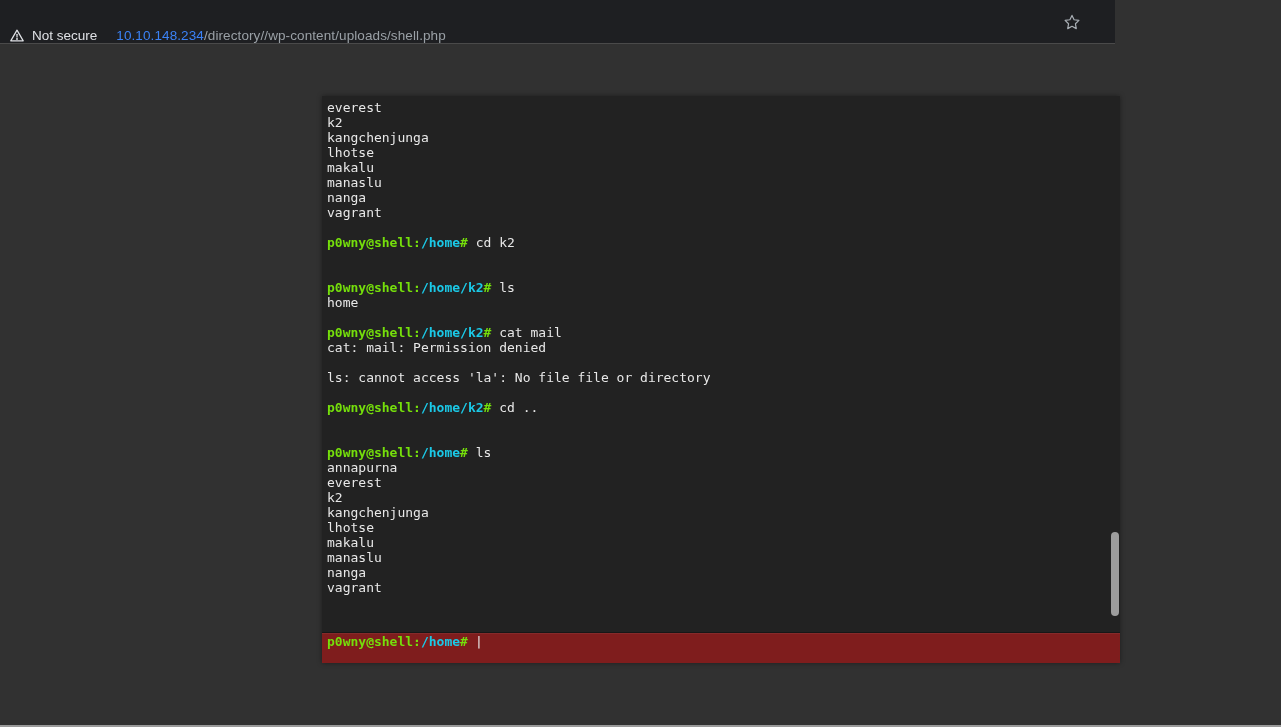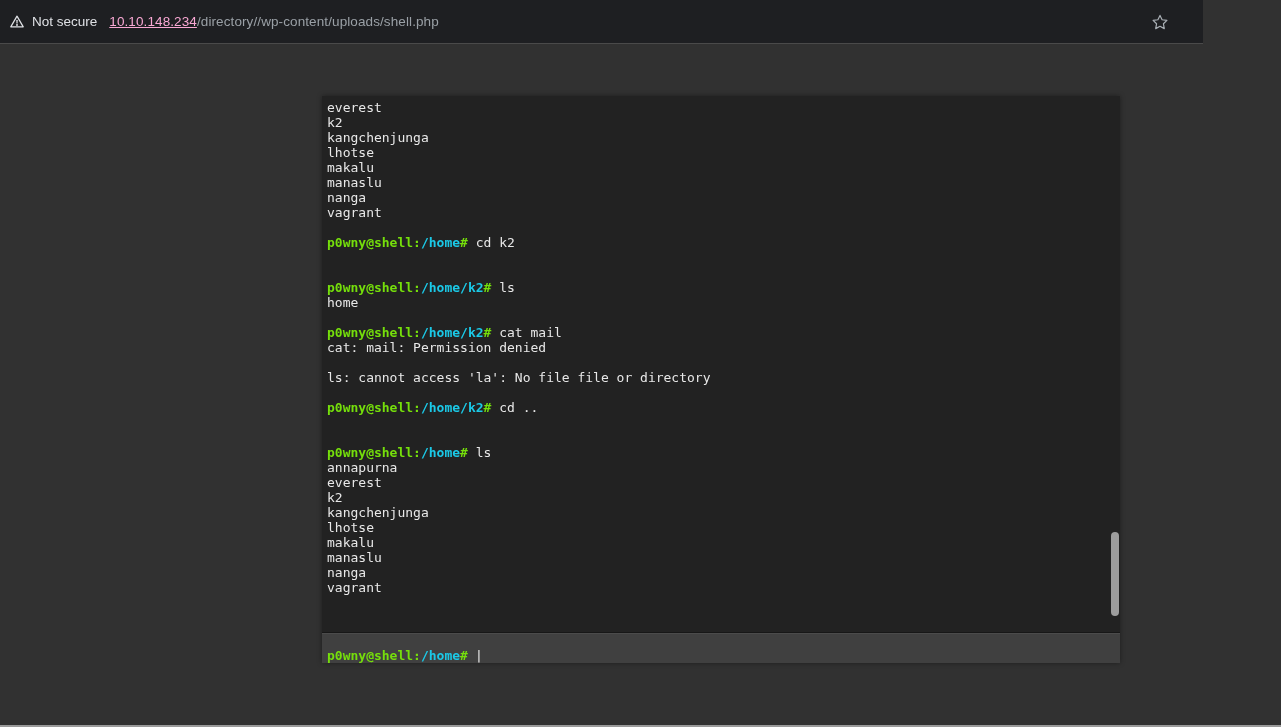--- a/index.html
+++ b/index.html
@@ -6,36 +6,37 @@
   html, body {
     width: 1281px; height: 727px;
     background: #313131;
     overflow: hidden;
     font-family: "Liberation Sans", sans-serif;
   }
 
   
   .browser-bar {
     position: absolute; top: 0; left: 0;
-    width: 1203px; height: 44px;
+    width: 1115px; height: 44px;
     background: #1e1f22;
     border-bottom: 1px solid #4a4a4a;
-    display: flex; align-items: center;
+    display: flex; align-items: flex-end;
     color: #dfe1e5;
     font-size: 13.5px;
+    gap: 7px;
   }
   .security-chip {
     display: flex; align-items: center; gap: 7px;
     padding: 0 12px 0 9px;
     color: #dfe1e5;
     cursor: default;
   }
   .security-chip svg { display: block; }
   .url-text { white-space: nowrap; color: #9aa0a6; letter-spacing: 0.1px; }
-  .url-text .host { color: #f9a8d4; text-decoration: underline; }
+  .url-text .host { color: #3b82f6; }
   .star-btn {
     position: absolute; right: 34px; top: 13px;
     width: 18px; height: 18px;
     cursor: pointer;
   }
 
   
   .page {
     position: absolute; top: 45px; left: 0;
     width: 1281px; height: 552px;
@@ -64,24 +65,24 @@
   .shell-prompt { font-weight: bold; color: #75DF0B; }
   .shell-prompt .path { color: #1BC9E7; }
   .scroll-thumb {
     position: absolute;
     right: 1px; top: 436px;
     width: 8px; height: 84px;
     background: #9d9d9d;
     border-radius: 4px;
   }
   .shell-input {
-    display: flex; align-items: flex-end;
+    display: flex; align-items: flex-start;
     height: 30px;
     padding: 0 5px;
-    background: #404040;
+    background: #7f1d1d;
     border-top: 1px solid rgba(255,255,255,0.06);
     box-shadow: 0 -1px 0 rgba(0,0,0,0.3);
     font-family: "DejaVu Sans Mono", monospace;
     font-size: 13px;
   }
   .cmd-input {
     flex: 1;
     padding-left: 7px;
     color: #e8e8e8;
   }

